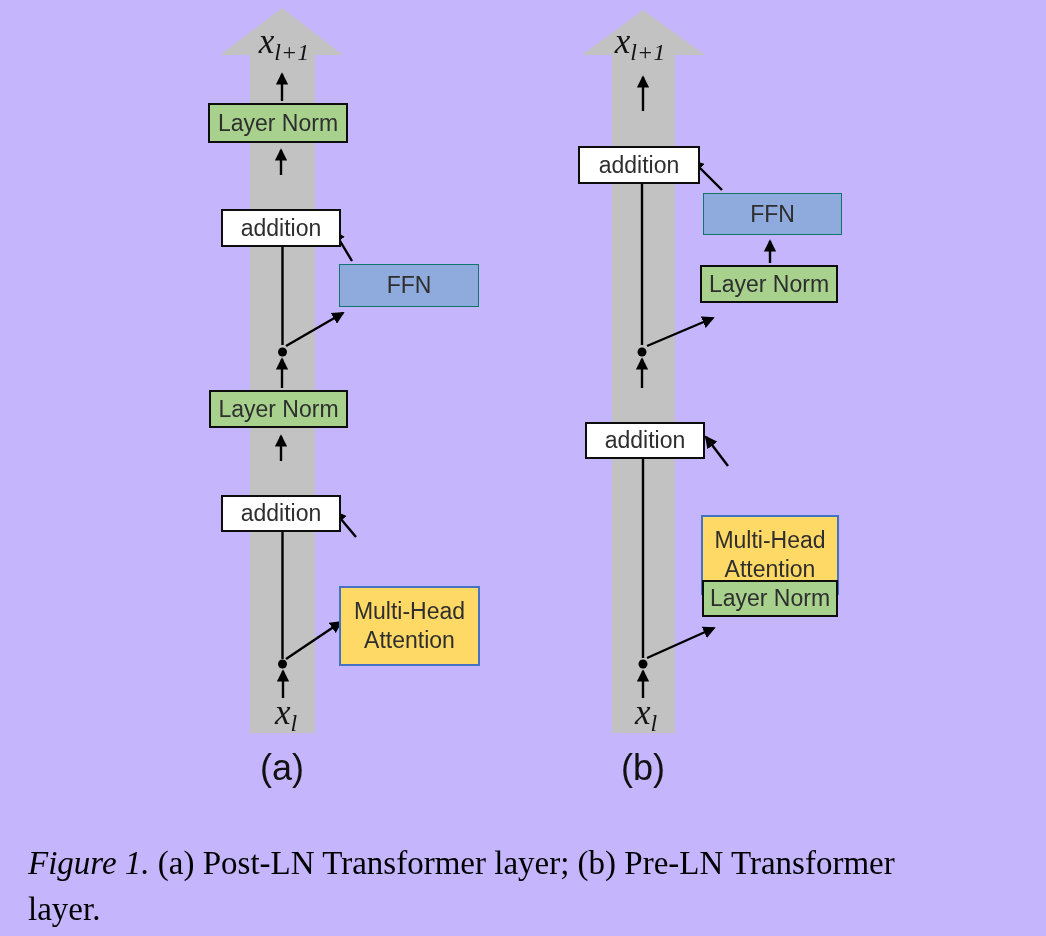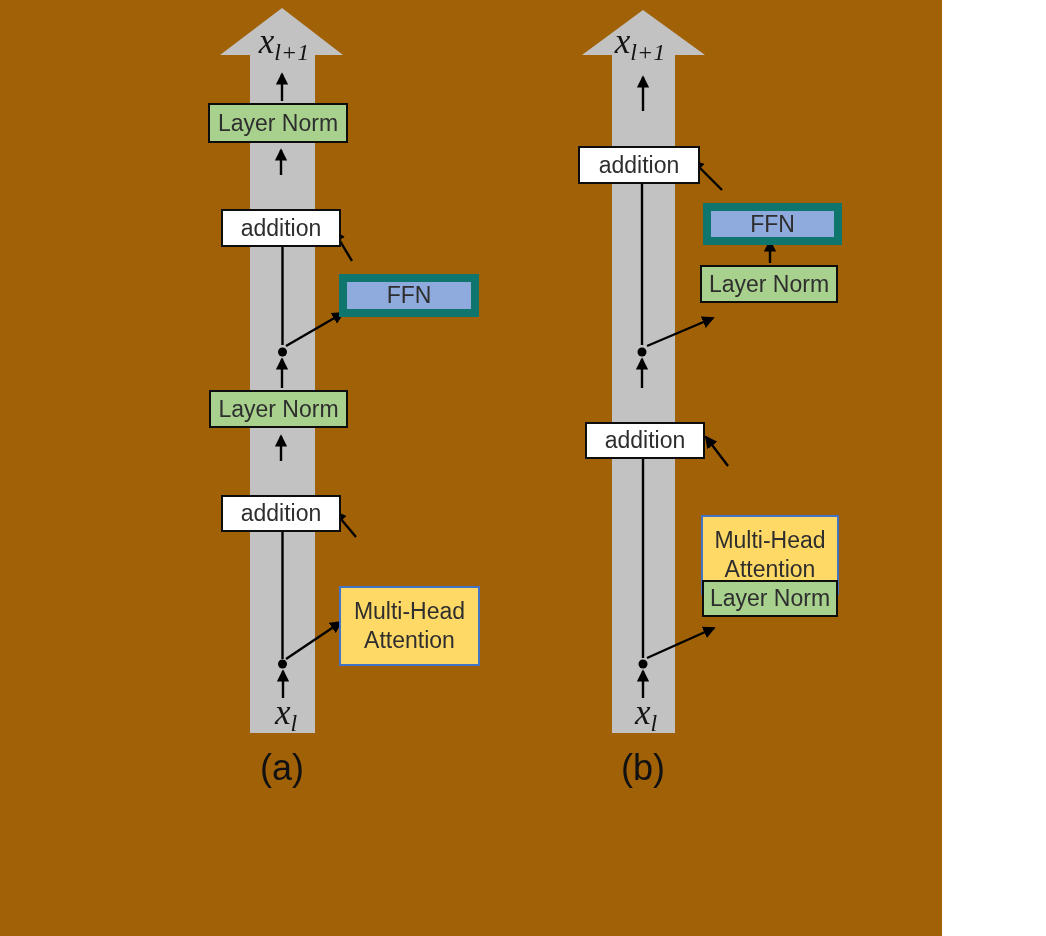--- a/index.html
+++ b/index.html
@@ -1,35 +1,35 @@
 <!DOCTYPE html>
 <html><head>
 <meta charset="utf-8">
 <style>
   html,body{margin:0;padding:0;background:#ffffff;}
   .stage{
     position:relative;
-    width:942px;height:936px;
-    background:#a16207;
+    width:1046px;height:936px;
+    background:#c4b5fd;
     overflow:hidden;
     font-family:"Liberation Sans",sans-serif;
   }
   .wires{position:absolute;left:0;top:0;}
   .box{
     position:absolute;
     box-sizing:border-box;
     display:flex;flex-direction:column;
     align-items:center;justify-content:center;
     font-family:"Liberation Sans",sans-serif;
     font-size:23px;line-height:1.25;
     color:#2e2e2e;
   }
   .box.green{background:#a9d18e;border:2px solid #0d0d0d;}
   .box.white{background:#ffffff;border:2px solid #0d0d0d;margin-top:32px;}
-  .box.blue{background:#8faadc;border:8px solid #0f766e;margin-top:10px;}
+  .box.blue{background:#8faadc;border:1px solid #0f766e;}
   .box.yellow{background:#ffd966;border:2px solid #4472c4;margin-top:46px;}
   .xlabel{
     position:absolute;transform:translateX(-50%);
     font-family:"Liberation Serif",serif;font-style:italic;
     font-size:35px;color:#141414;white-space:nowrap;
   }
   .math-sub{font-size:24px;position:relative;top:7px;letter-spacing:0;}
   .panel-label{
     position:absolute;transform:translateX(-50%);
     font-family:"Liberation Sans",sans-serif;
@@ -157,14 +157,18 @@
   </div>
 
   <div class="xlabel" style="left:646px;top:693px">
     <span>x</span><span class="math-sub">l</span>
   </div>
 
   <div class="panel-label" style="left:643px;top:747px">
     <span>(b)</span>
   </div>
 
+  <div class="caption">
+    <div><span class="cap-italic">Figure 1.</span><span> (a) Post-LN Transformer layer; (b) Pre-LN Transformer</span></div>
+    <div>layer.</div>
+  </div>
 
 </div>
 
 </body></html>

